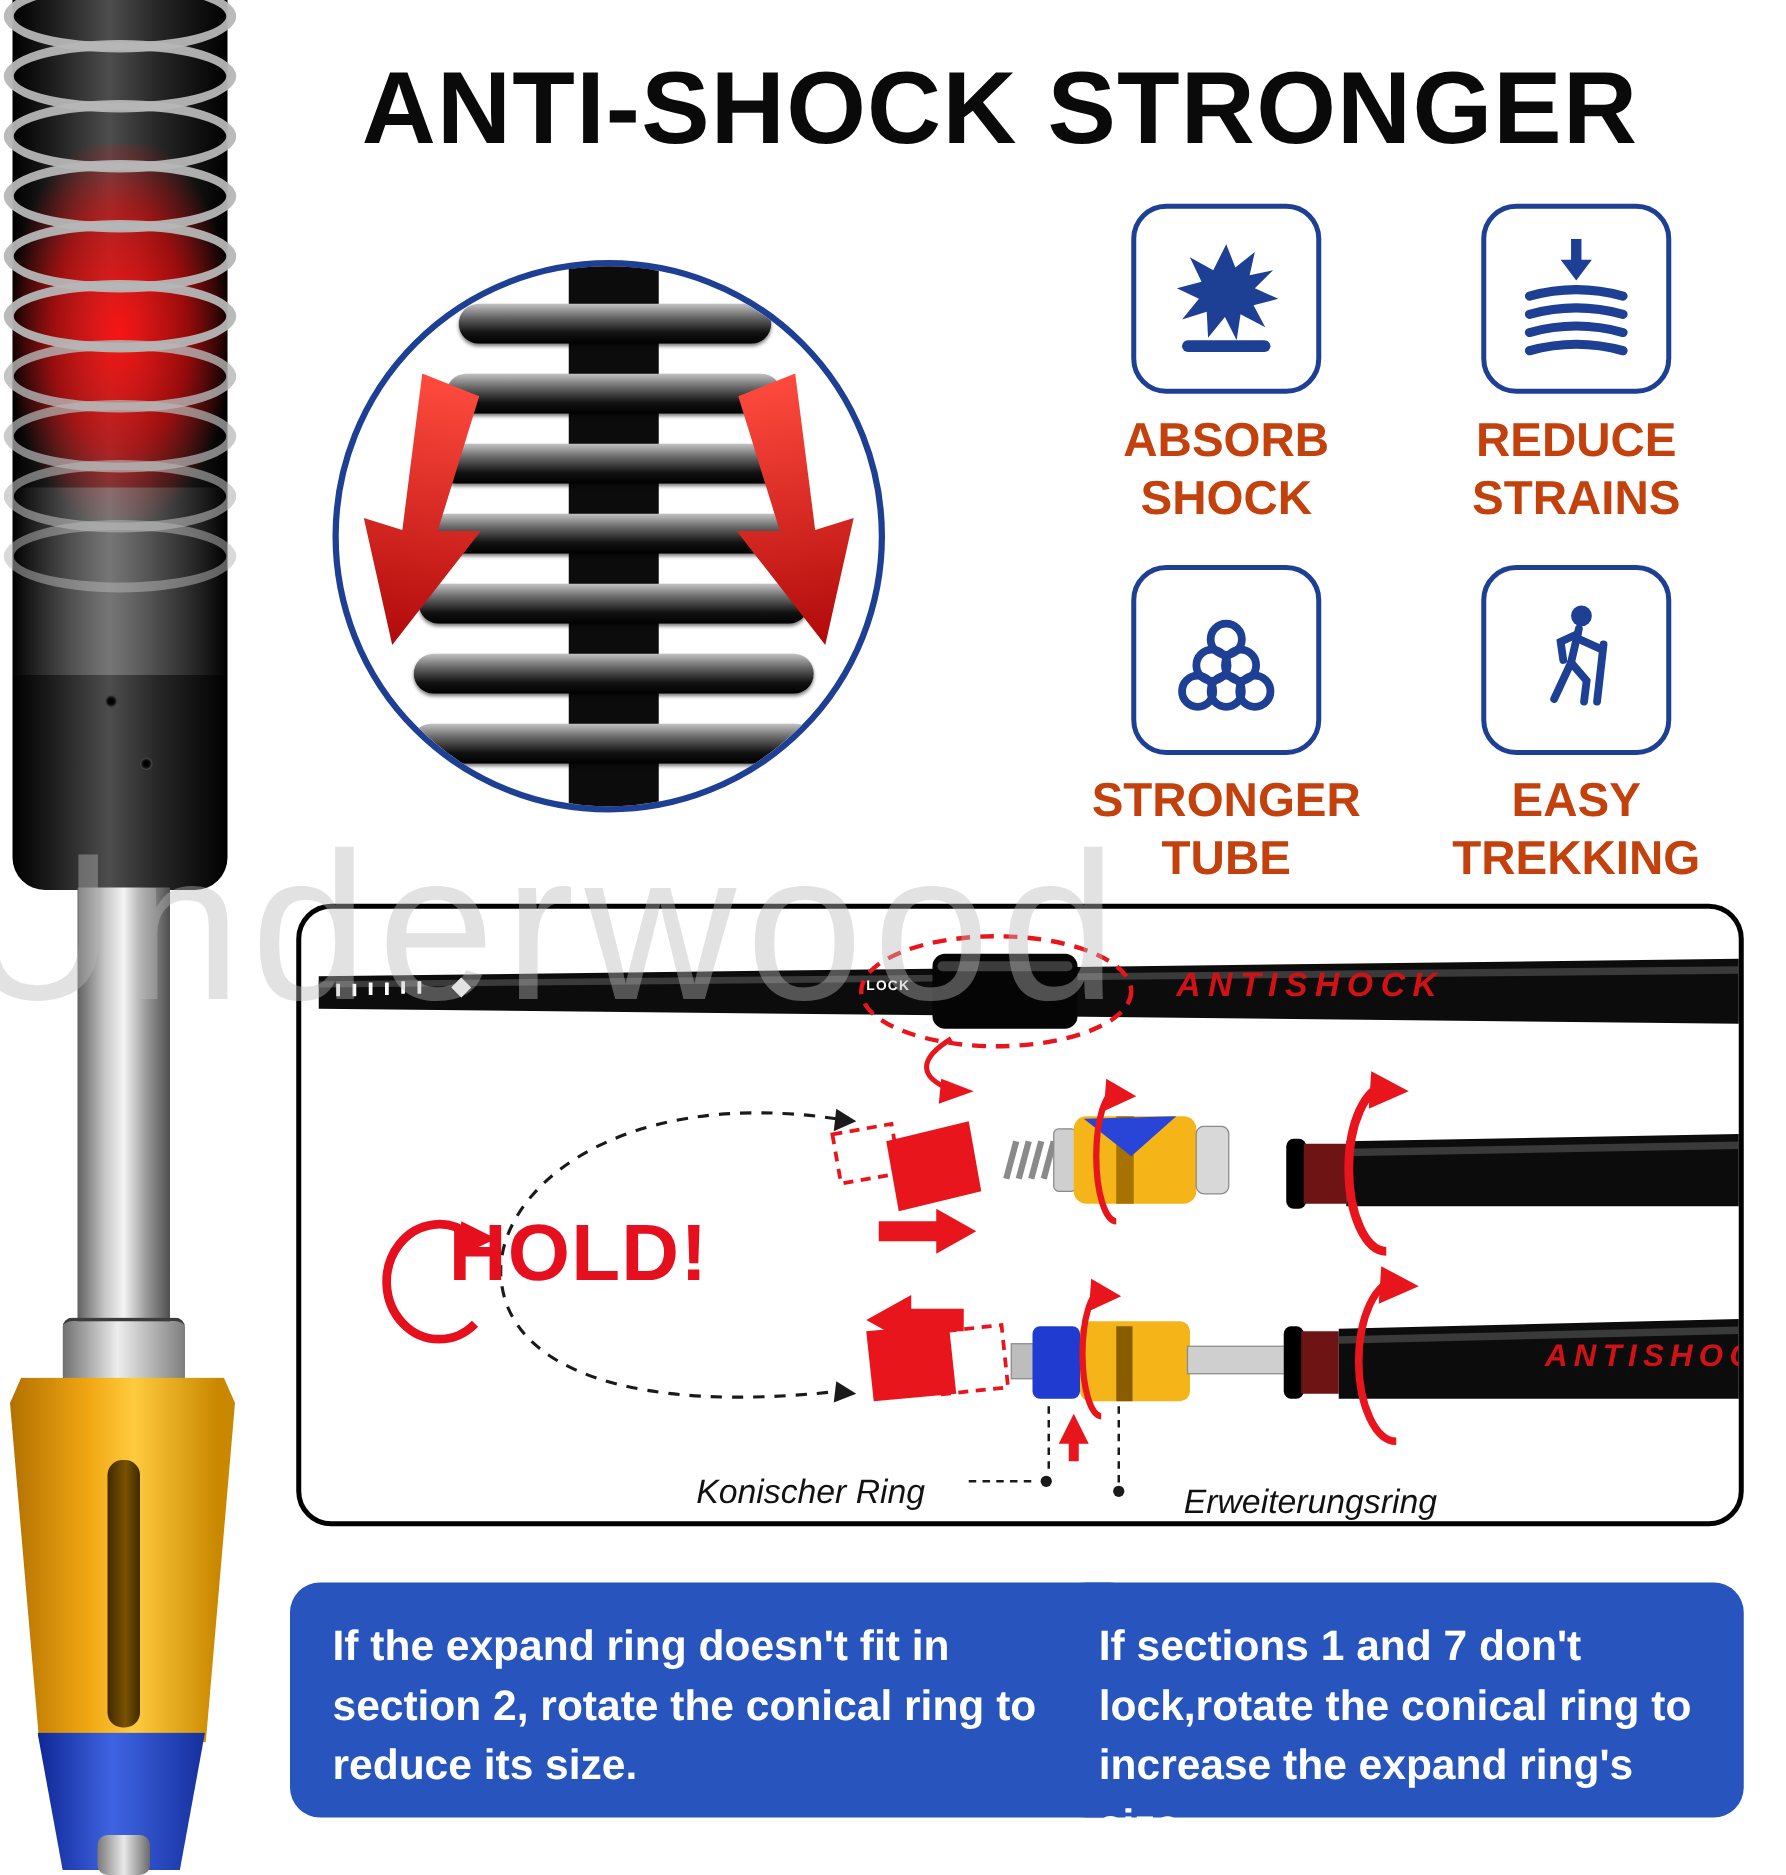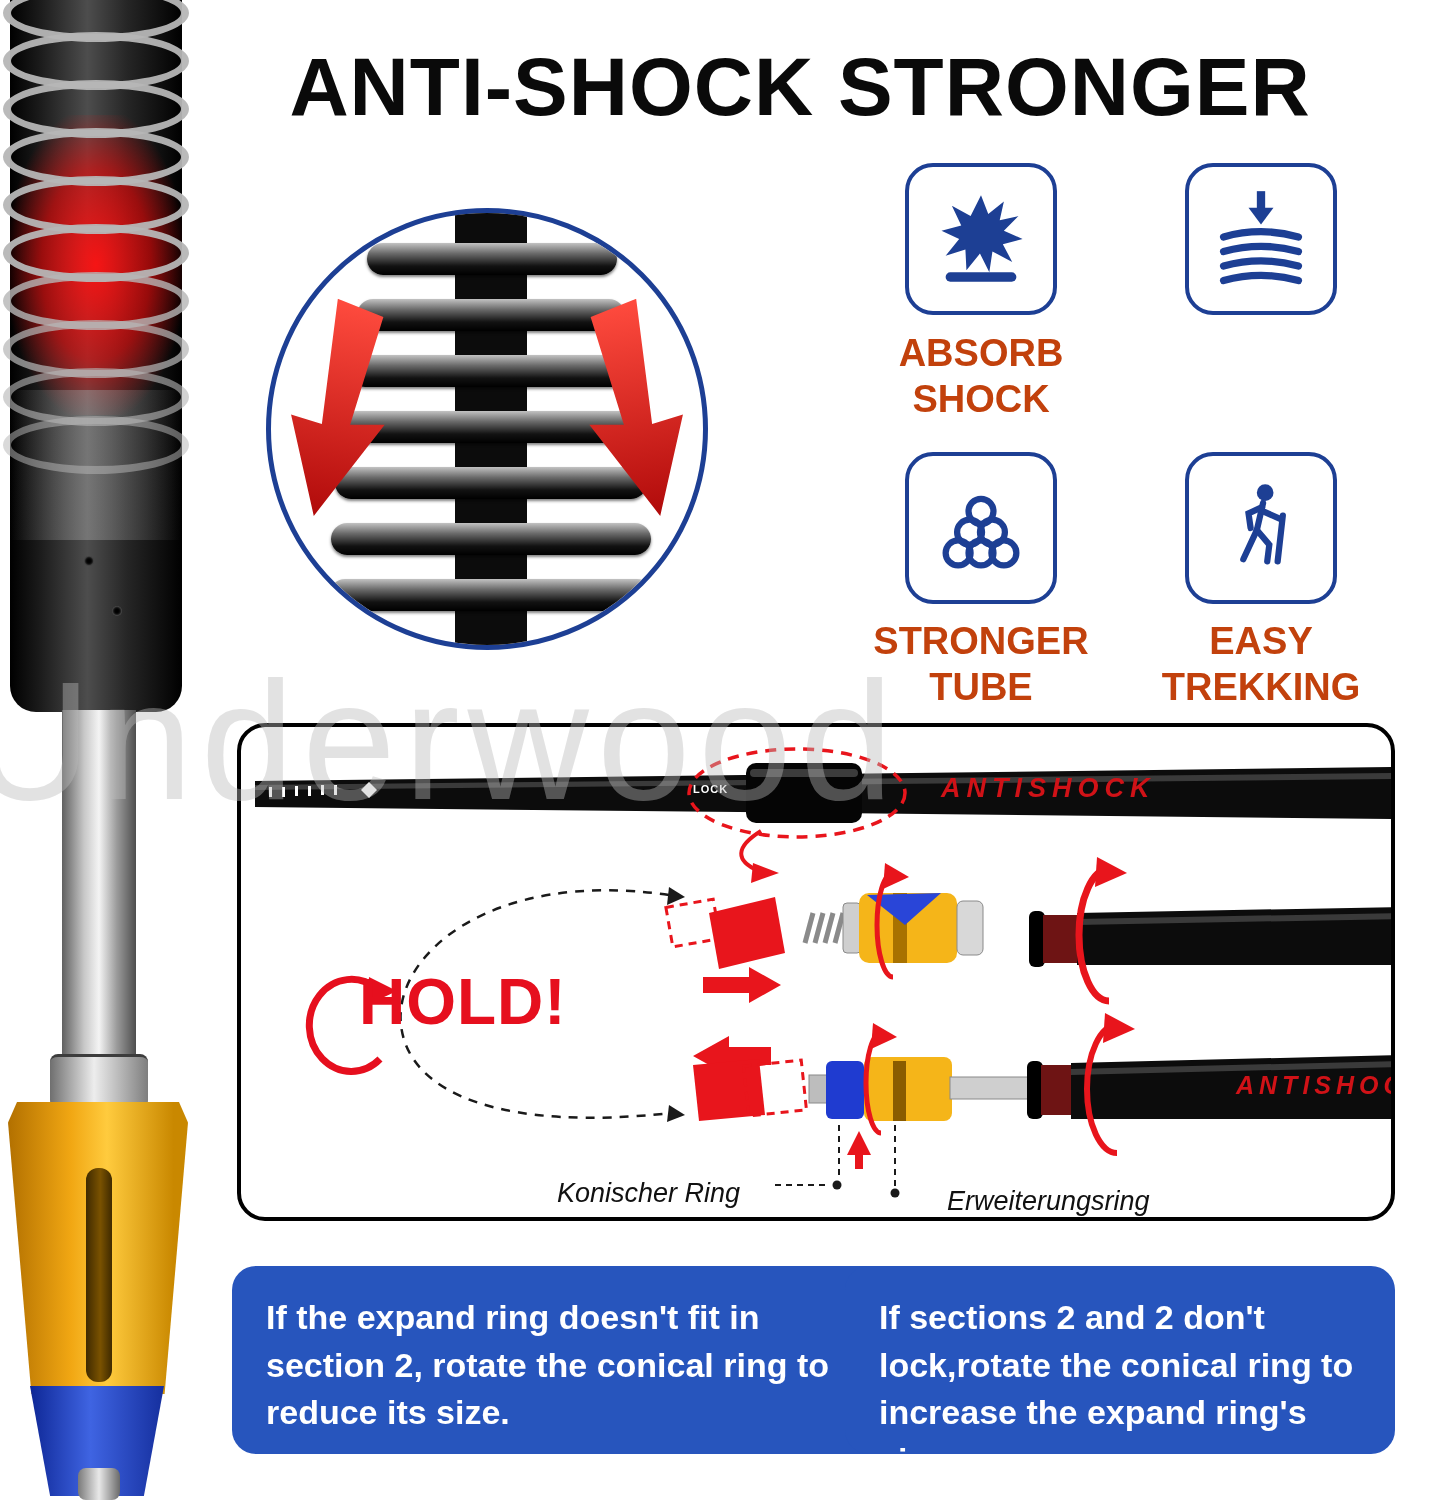--- a/index.html
+++ b/index.html
@@ -199,20 +199,22 @@
   <div class="fbox" style="left:1185px; top:163px;">
     <svg width="104" height="104" viewBox="0 0 100 100">
       <rect x="46" y="4" width="8" height="18" fill="#1d3f94"></rect>
       <polygon points="38,20 62,20 50,36" fill="#1d3f94"></polygon>
       <path d="M14 48 Q50 38 86 48" fill="none" stroke="#1d3f94" stroke-width="7" stroke-linecap="round"></path>
       <path d="M14 62 Q50 52 86 62" fill="none" stroke="#1d3f94" stroke-width="7" stroke-linecap="round"></path>
       <path d="M14 76 Q50 66 86 76" fill="none" stroke="#1d3f94" stroke-width="7" stroke-linecap="round"></path>
       <path d="M14 90 Q50 80 86 90" fill="none" stroke="#1d3f94" stroke-width="7" stroke-linecap="round"></path>
     </svg>
   </div>
+  <div class="flabel" style="left:1106px; top:330px;">REDUCE
+STRAINS</div>
 
   <div class="fbox" style="left:905px; top:452px;">
     <svg width="104" height="104" viewBox="0 0 100 100">
       <g fill="none" stroke="#1d3f94" stroke-width="6">
         <circle cx="28" cy="74" r="12"></circle>
           <circle cx="50" cy="74" r="12"></circle>
           <circle cx="72" cy="74" r="12"></circle>
         <circle cx="39" cy="54" r="12"></circle>
           <circle cx="61" cy="54" r="12"></circle>
         <circle cx="50" cy="34" r="12"></circle>
@@ -345,15 +347,15 @@
 
     <span class="lock-text">LOCK</span>
     <span class="brand-text">ANTISHOCK</span>
     <span class="brand-text-lower">ANTISHOCK</span>
     <span class="hold-text">HOLD!</span>
     <span class="ring-label konischer">Konischer Ring</span>
     <span class="ring-label erweiterung">Erweiterungsring</span>
   </div>
 
   <div class="note left">If the expand ring doesn't fit in section 2, rotate the conical ring to reduce its size.</div>
-  <div class="note right">If sections 2 and 2 don't lock,rotate the conical ring to increase the expand ring's size.</div>
+  <div class="note right">If sections 1 and 7 don't lock,rotate the conical ring to increase the expand ring's size.</div>
 
 </div>
 
 </body></html>

